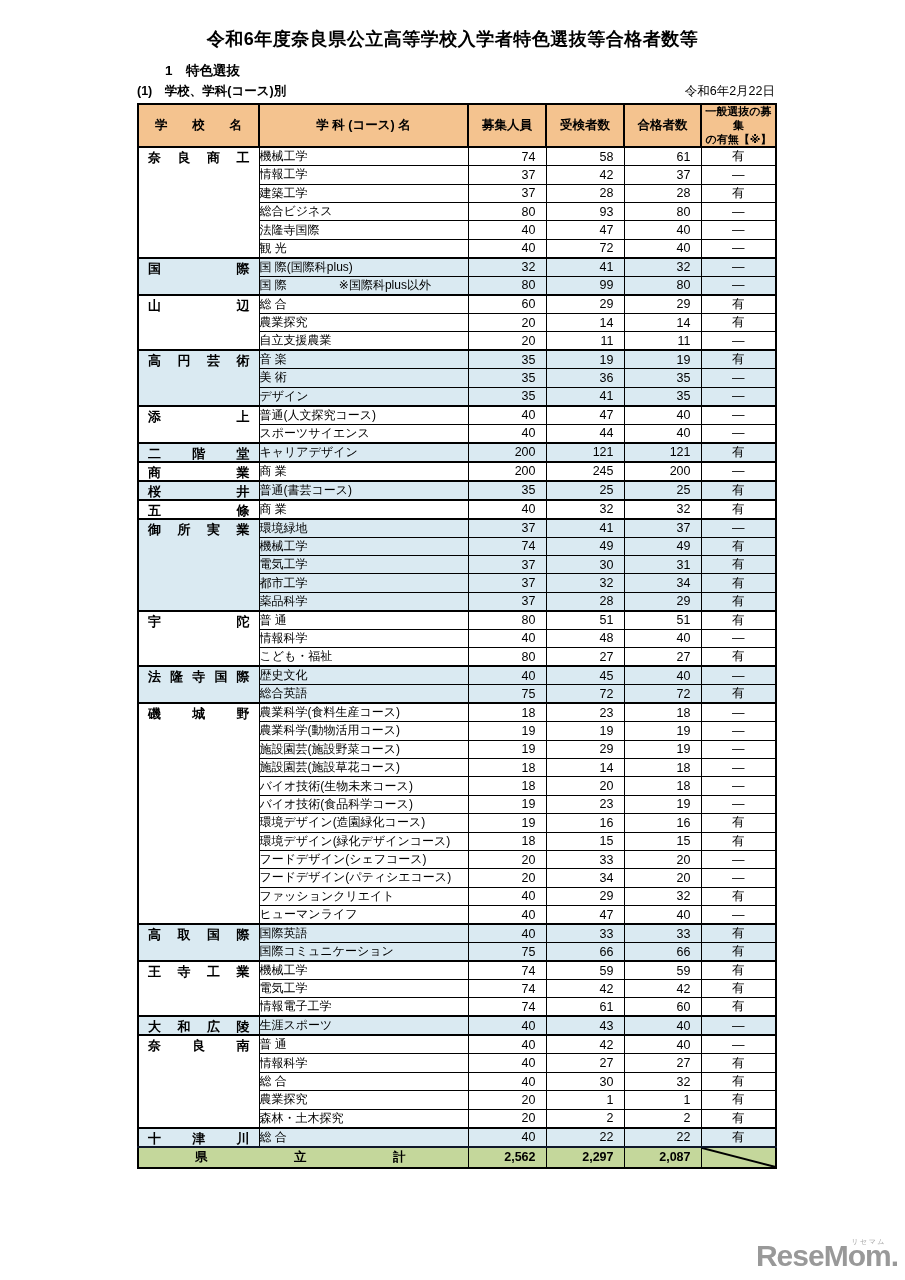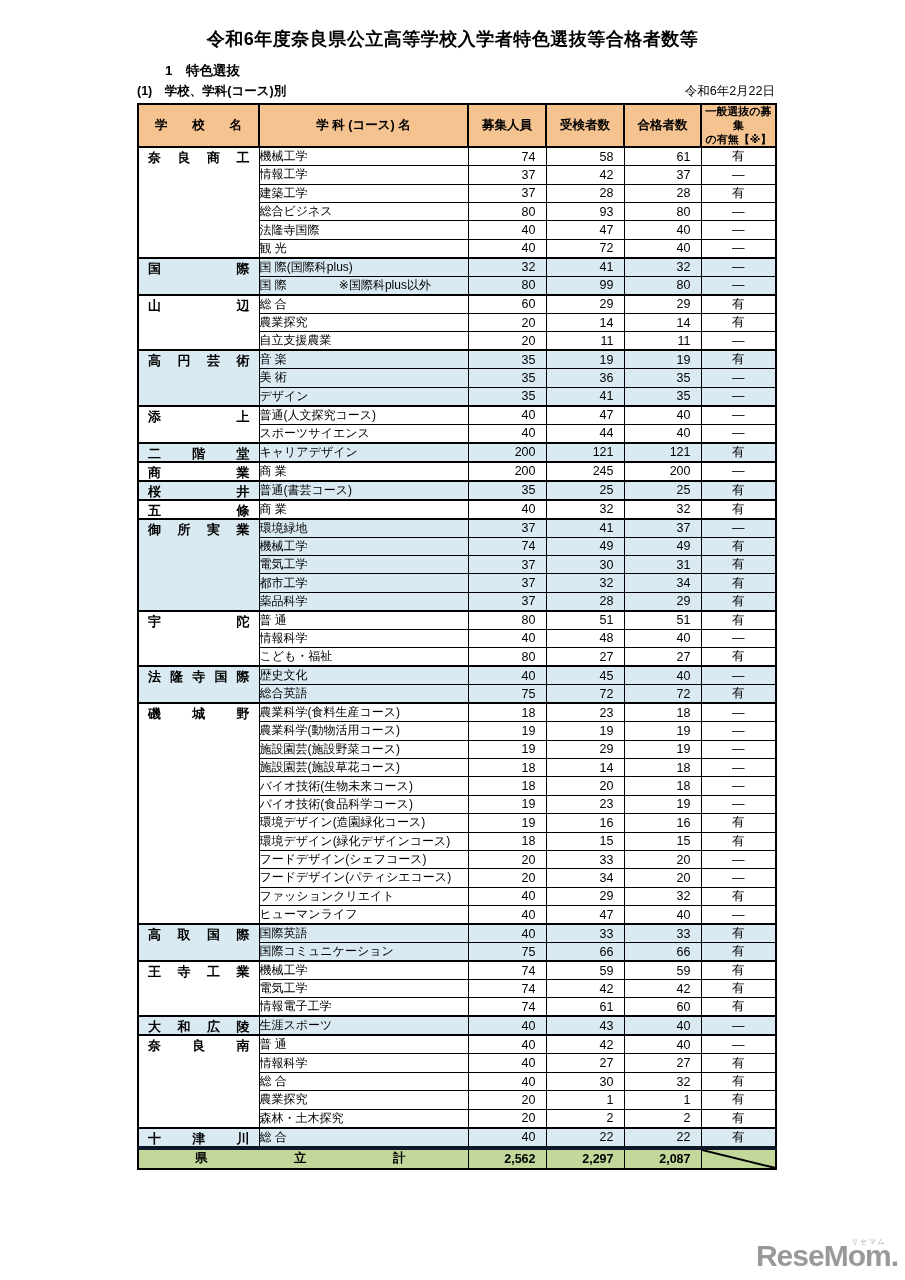--- a/index.html
+++ b/index.html
@@ -47,21 +47,21 @@
   }
   td.course { text-align:left; }
   td.course .note { margin-left:52px; }
   td.num { text-align:right; padding-right:10px; font-size:12.5px; }
   td.gen { text-align:center; font-size:12.5px; }
   tr.group-start td { border-top:2px solid #000; }
   tr.stripe td { background:var(--stripe-bg,#DAEAF2); }
 
   tr.total-row td {
     background:var(--total-bg,#C4D79B);
-    border-top:4px solid #0f172a; border-bottom:2.5px solid #000;
+    border-top:2px solid #0f172a; border-bottom:2.5px solid #000;
     height:21px; font-weight:700; font-size:12.5px;
   }
   td.total-label { text-align:justify; text-align-last:justify; padding:0 62px 0 56px; }
   td.diag { position:relative; padding:0; }
   td.diag svg { position:absolute; left:0; top:0; width:100%; height:100%; display:block; }
 
   .logo {
     position:absolute; right:7px; bottom:9px;
     font-size:30px; font-weight:700; letter-spacing:-1px;
     color:#999999; line-height:1;

